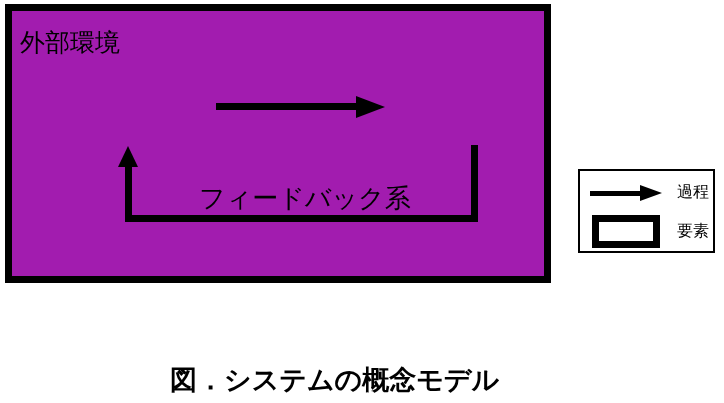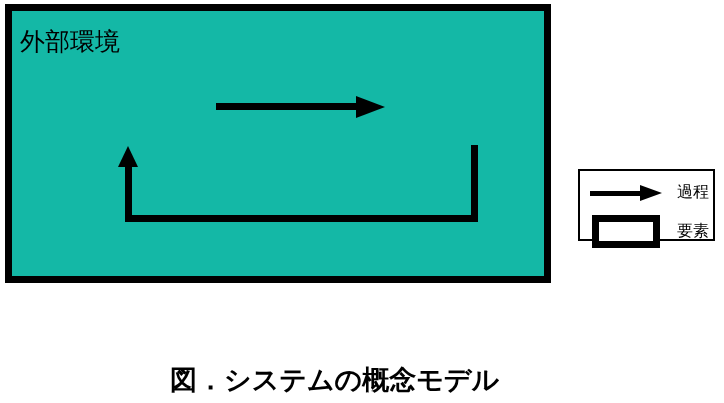--- a/index.html
+++ b/index.html
@@ -17,22 +17,21 @@
     color: #000000;
   }
   .stage * { box-sizing: border-box; }
 
   
   .env-box {
     position: absolute;
     left: 5px; top: 4px;
     width: 546px; height: 279px;
     border: 7px solid #000;
-    background: #14b8a6;
-    font-family: Liberation Serif, serif;
+    background: #a21caf;
   }
   .env-label {
     position: absolute;
     left: 8px; top: 17px;
     font-size: 25px;
     line-height: 1.15;
     white-space: nowrap;
   }
 
   
@@ -98,21 +97,21 @@
     left: 199px; top: 184px;
     font-size: 26px;
     line-height: 1.1;
     white-space: nowrap;
   }
 
   
   .legend {
     position: absolute;
     left: 578px; top: 169px;
-    width: 137px; height: 72px;
+    width: 137px; height: 84px;
     border: 2px solid #000;
     background: #ffffff;
     font-family: Liberation Serif, serif;
   }
   .legend-arrow-line {
     position: absolute;
     left: 10px; top: 20px;
     width: 51px; height: 5px;
     background: #000;
   }
@@ -162,20 +161,21 @@
 
 
 
   <div class="h-arrow-line"></div>
   <div class="h-arrow-head"></div>
 
   <div class="fb-line-right"></div>
   <div class="fb-line-bottom"></div>
   <div class="fb-line-left"></div>
   <div class="fb-arrow-head"></div>
+  <div class="fb-label">フィードバック系</div>
 
   <div class="legend">
     <div class="legend-arrow-line"></div>
     <div class="legend-arrow-head"></div>
     <div class="legend-text legend-text-process">過程</div>
     <div class="legend-rect"></div>
     <div class="legend-text legend-text-element">要素</div>
   </div>
 
   <div class="caption">図．システムの概念モデル</div>

